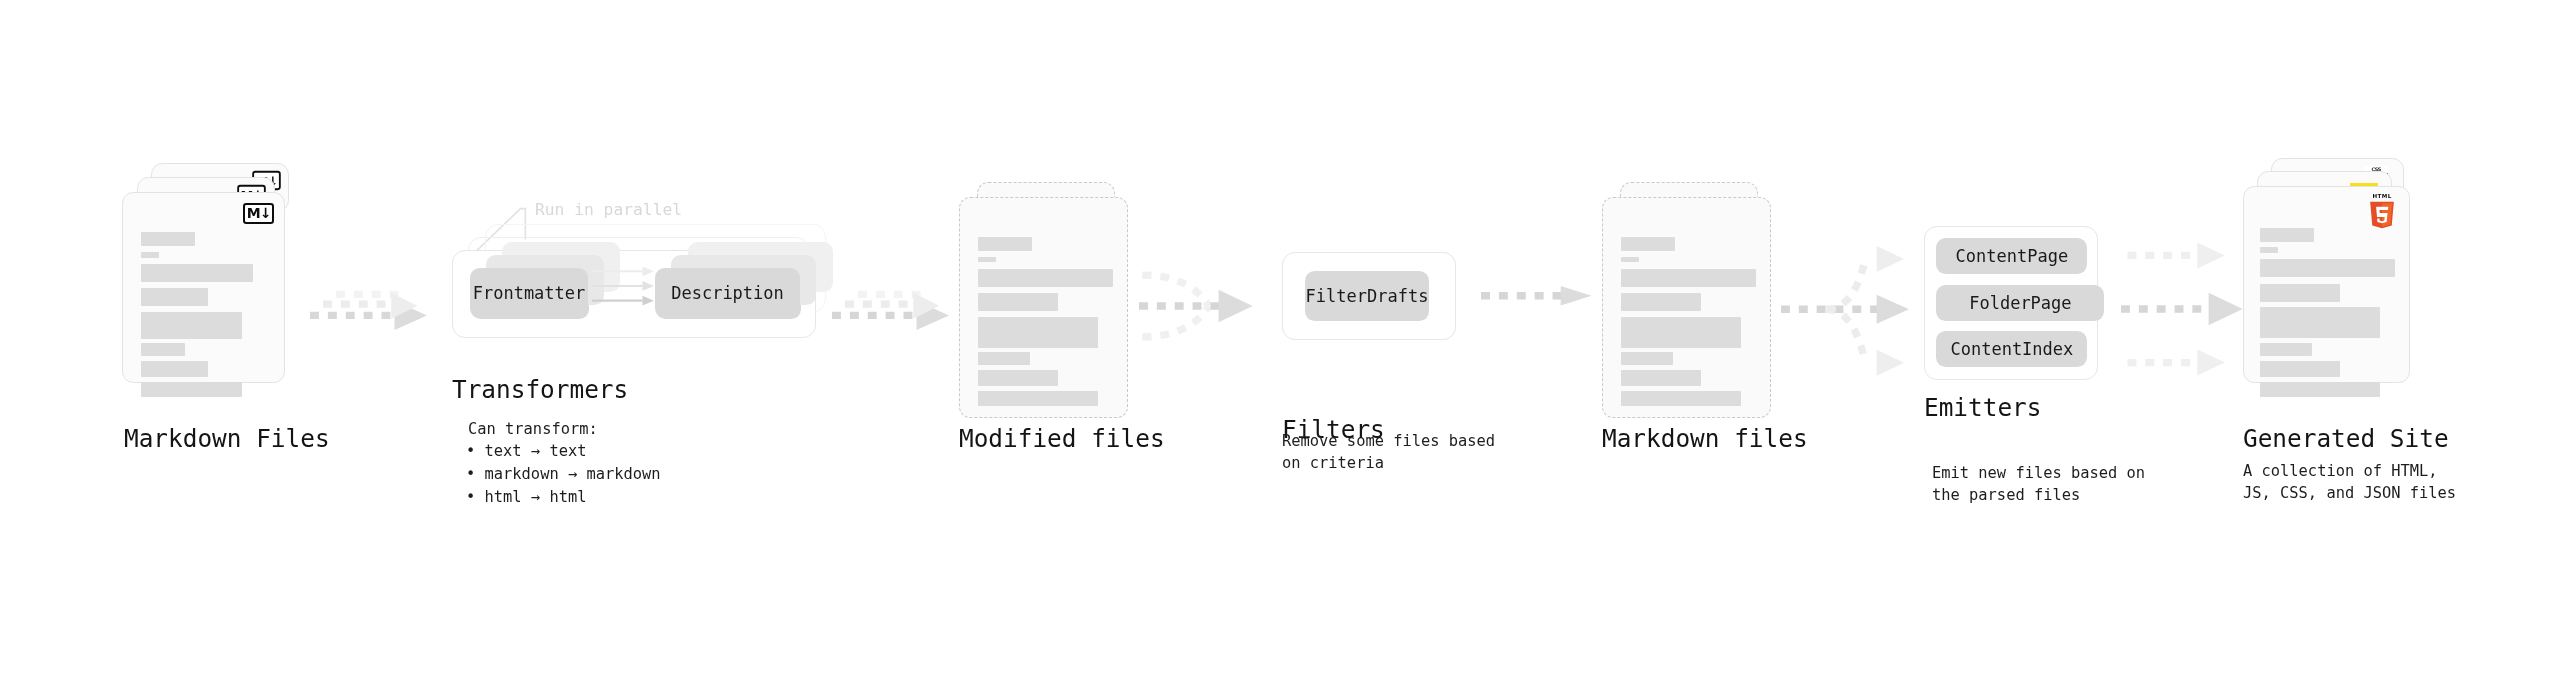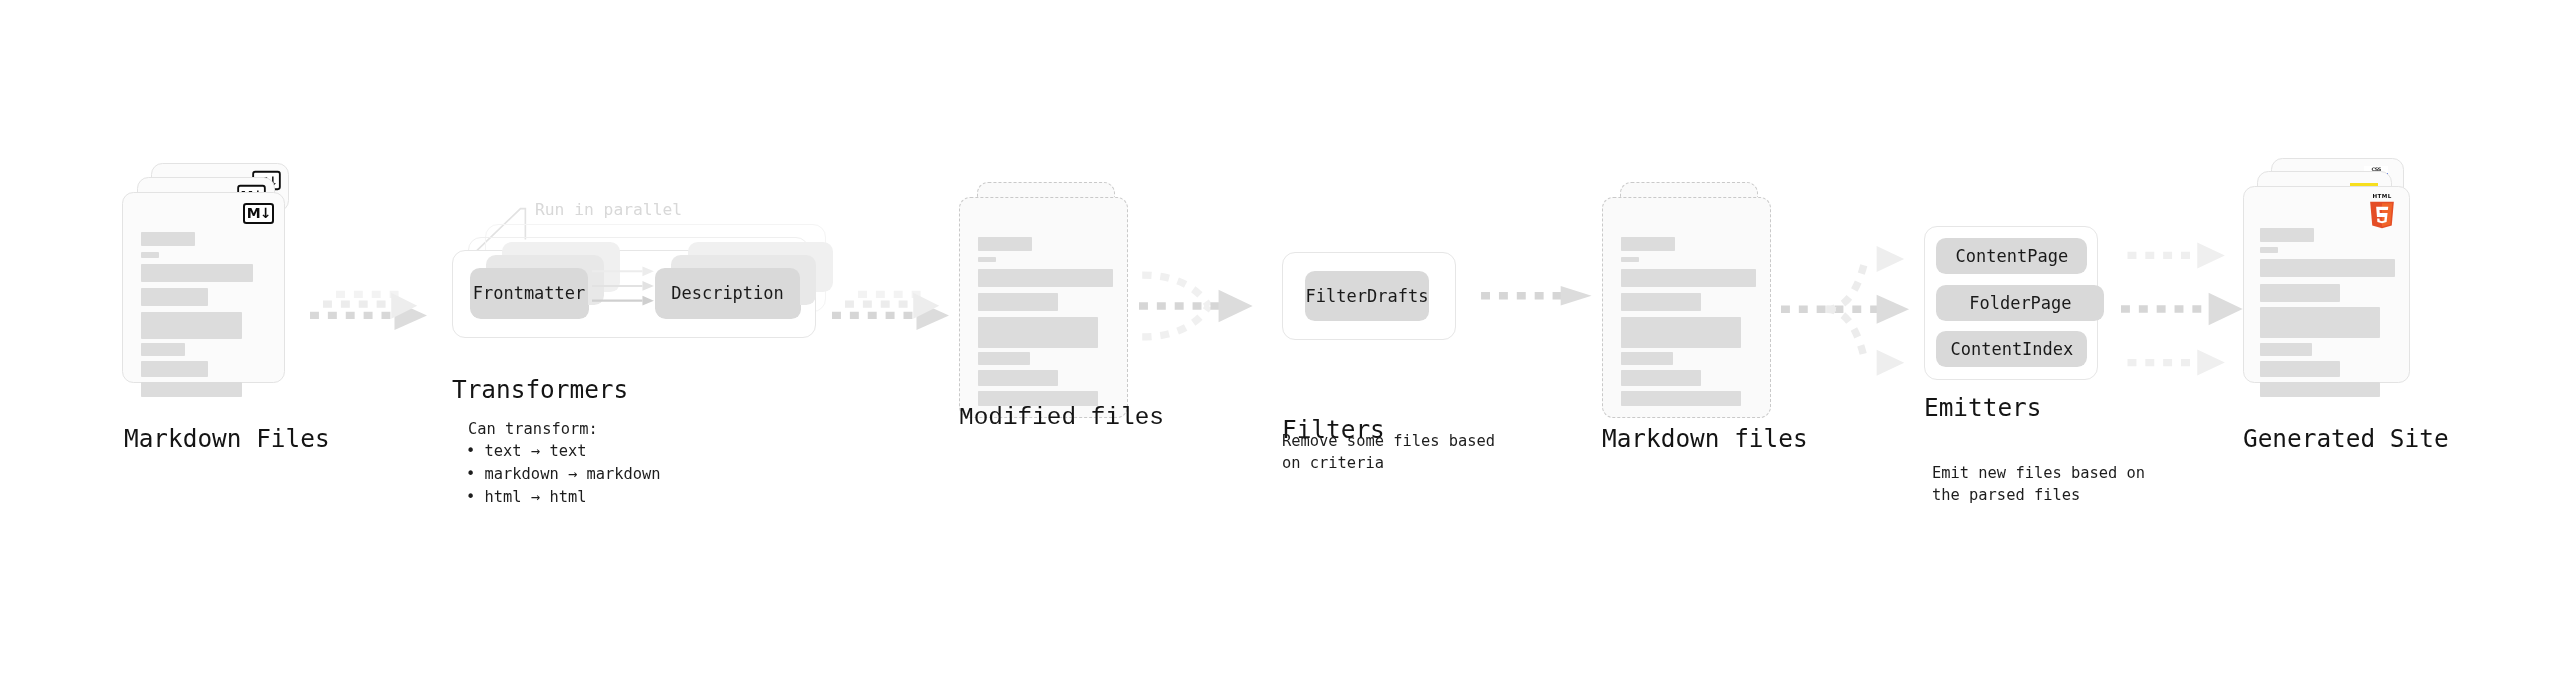--- a/index.html
+++ b/index.html
@@ -195,21 +195,21 @@
       <div class="skel" style="left:18px; top:39px; width:54px;  height:14px;"></div>
       <div class="skel" style="left:18px; top:59px; width:18px;  height:5.7px;"></div>
       <div class="skel" style="left:18px; top:71px; width:135px; height:18px;"></div>
       <div class="skel" style="left:18px; top:95px; width:80px;  height:18px;"></div>
       <div class="skel" style="left:18px; top:119px; width:120px; height:31px;"></div>
       <div class="skel" style="left:18px; top:154px; width:52px;  height:13px;"></div>
       <div class="skel" style="left:18px; top:172px; width:80px;  height:16.3px;"></div>
       <div class="skel" style="left:18px; top:193px; width:120px; height:15.4px;"></div>
     </div>
   </div>
-  <div class="title" style="left:959px; top:404px;font-family:Liberation Mono, monospace;">Modified files</div>
+  <div class="title" style="left:959px; top:424px;">Modified files</div>
 
   <svg class="abs" style="left:1139px; top:257px;" width="138" height="98" viewBox="0 0 170 120">
     <g fill="none" stroke-width="9" stroke-dasharray="11 11">
       <path d="M4 22 Q62 22 86 60" stroke="#f0f0f0"></path>
       <path d="M4 98 Q62 98 86 60" stroke="#f0f0f0"></path>
       <line x1="0" y1="60" x2="104" y2="60" stroke="#d6d6d6"></line>
     </g>
     <polygon points="98,40 140,60 98,80" fill="#dcdcdc"></polygon>
   </svg>
 
@@ -292,15 +292,17 @@
       <div class="skel" style="left:16.3px; top:60px; width:18px;  height:5.7px;"></div>
       <div class="skel" style="left:16.3px; top:72px; width:135px; height:18px;"></div>
       <div class="skel" style="left:16.3px; top:97px; width:80px;  height:18px;"></div>
       <div class="skel" style="left:16.3px; top:120px; width:120px; height:31px;"></div>
       <div class="skel" style="left:16.3px; top:156px; width:52px;  height:13px;"></div>
       <div class="skel" style="left:16.3px; top:174px; width:80px;  height:16.3px;"></div>
       <div class="skel" style="left:16.3px; top:195px; width:120px; height:15.4px;"></div>
     </div>
   </div>
   <div class="title" style="left:2243px; top:424px;">Generated Site</div>
+  <div class="sub" style="left:2243px; top:460px;">A collection of HTML,
+JS, CSS, and JSON files</div>
 
 </div>
 
 
 </body></html>

